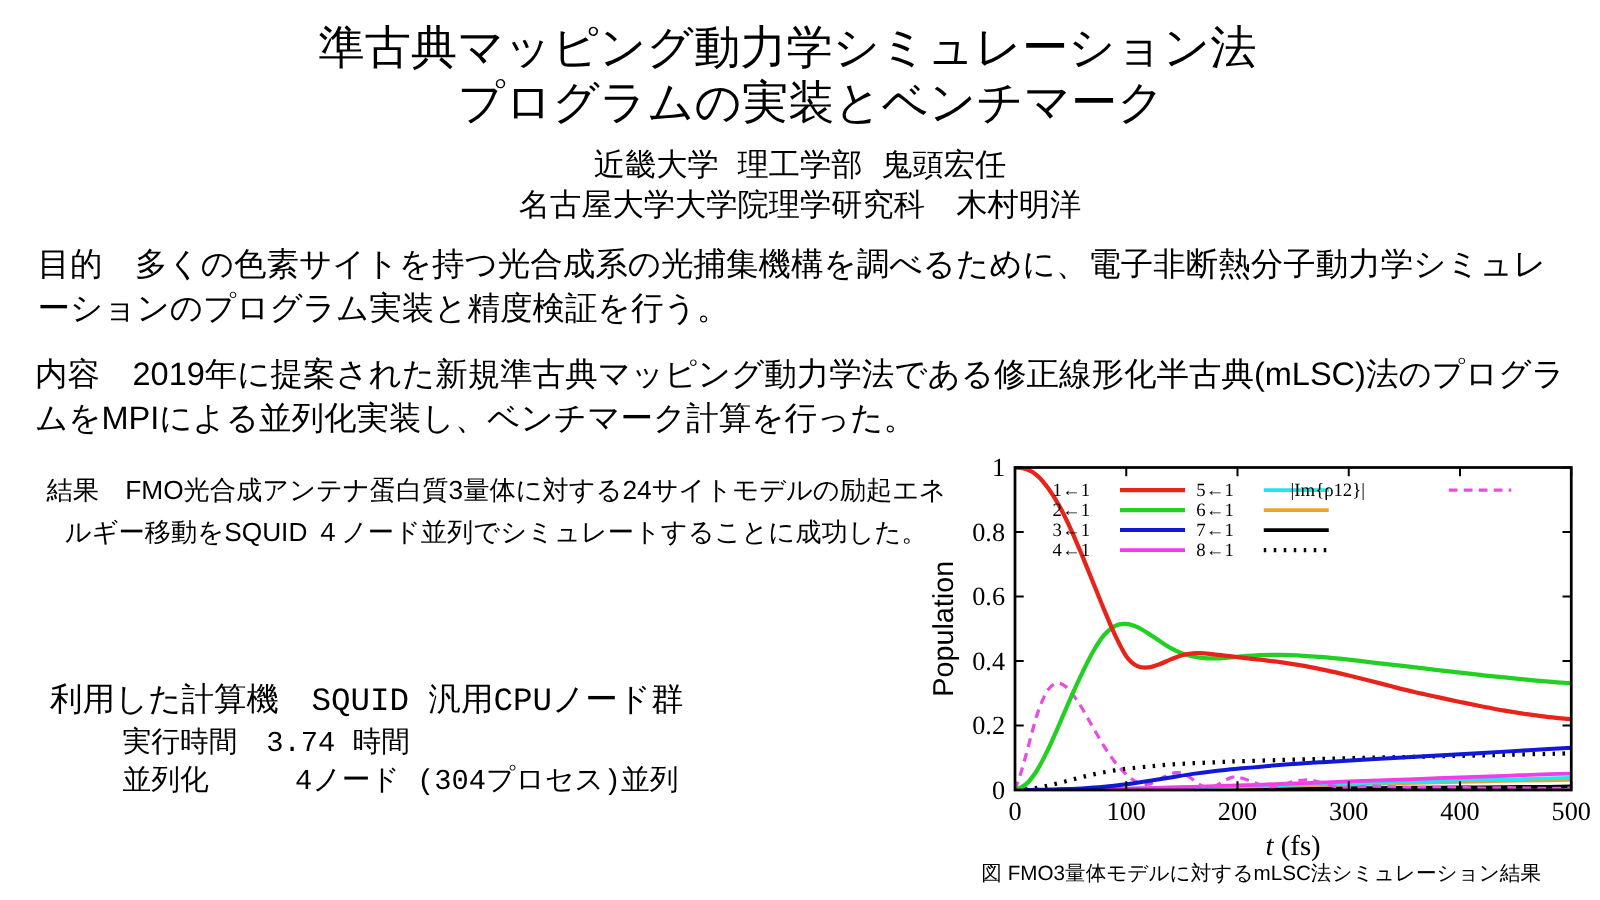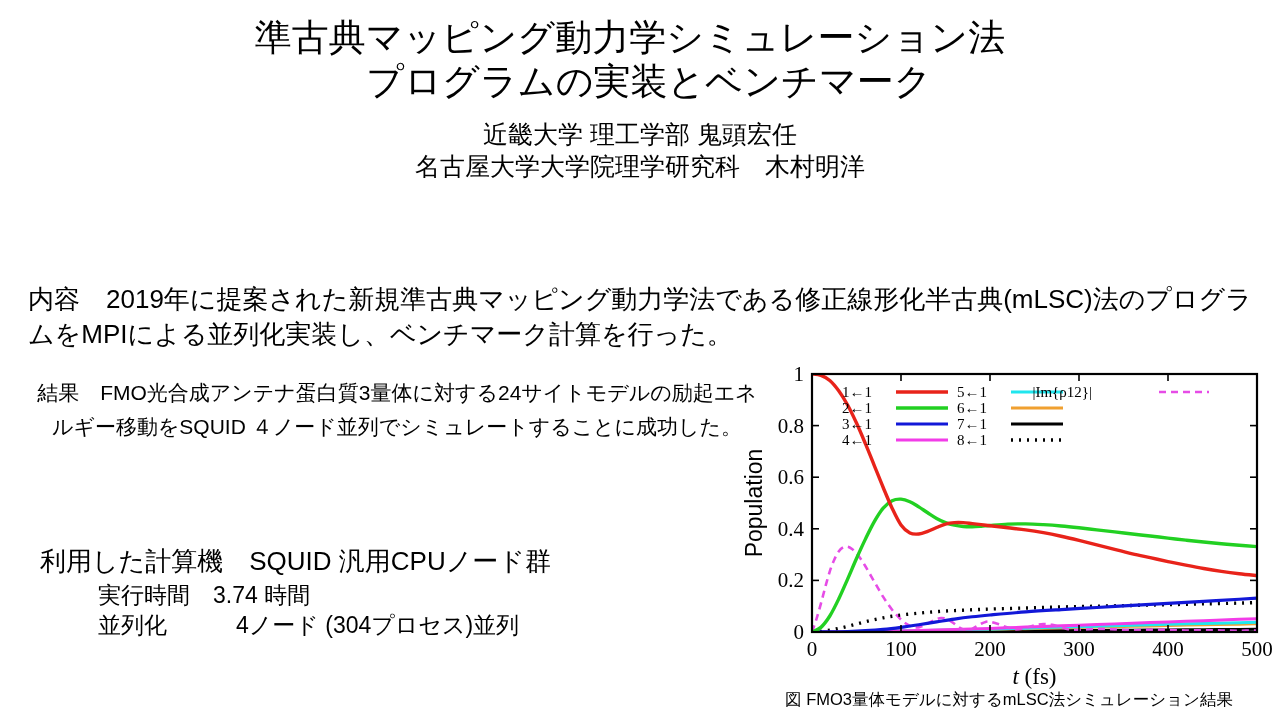--- a/index.html
+++ b/index.html
@@ -11,30 +11,30 @@
   .slide{position:absolute;inset:0;}
 
   
   .title{
     position:absolute;left:0;top:16px;width:1260px;text-align:center;
     font-size:37px;line-height:1.18;font-weight:400;letter-spacing:0px;
   }
   .title .l2{display:block;padding-left:38px;}
   .authors{
     position:absolute;left:0;top:118px;width:1280px;text-align:center;
-    font-size:25px;line-height:1.28;
+    font-size:25px;line-height:1.28;font-family:Liberation Mono, monospace;
   }
 
   
   .para{position:absolute;font-size:26px;line-height:1.34;}
   #p-purpose{left:30px;top:194px;width:1230px;}
   #p-content{left:28px;top:282px;width:1235px;}
 
   #p-result{position:absolute;left:32px;top:376px;width:730px;font-size:21px;line-height:1.62;text-align:center;}
-  #p-machine{position:absolute;left:40px;top:548px;width:720px;font-size:26px;line-height:1.0;}
+  #p-machine{position:absolute;left:40px;top:548px;width:720px;font-size:26px;line-height:1.0;font-family:Liberation Mono, monospace;}
   .machine-head{display:block;margin-bottom:6px;}
   .machine-sub{display:block;font-size:23px;line-height:1.32;padding-left:58px;}
 
   
   #figure{position:absolute;left:744px;top:360px;width:530px;height:352px;}
   .fig-caption{
     position:absolute;left:0;bottom:2px;width:530px;text-align:center;
     font-size:16.5px;line-height:1.2;
   }
   svg{display:block;}
@@ -47,20 +47,21 @@
   <div class="title">
     <span>準古典マッピング動力学シミュレーション法</span>
     <span class="l2">プログラムの実装とベンチマーク</span>
   </div>
 
   <div class="authors">
     <div>近畿大学 理工学部 鬼頭宏任</div>
     <div>名古屋大学大学院理学研究科　木村明洋</div>
   </div>
 
+  <div class="para" id="p-purpose">目的　多くの色素サイトを持つ光合成系の光捕集機構を調べるために、電子非断熱分子動力学シミュレーションのプログラム実装と精度検証を行う。</div>
 
   <div class="para" id="p-content">内容　2019年に提案された新規準古典マッピング動力学法である修正線形化半古典(mLSC)法のプログラムをMPIによる並列化実装し、ベンチマーク計算を行った。</div>
 
   <div id="p-result">結果　FMO光合成アンテナ蛋白質3量体に対する24サイトモデルの励起エネルギー移動をSQUID ４ノード並列でシミュレートすることに成功した。</div>
 
   <div id="p-machine">
     <span class="machine-head">利用した計算機　SQUID 汎用CPUノード群</span>
     <span class="machine-sub">実行時間　3.74 時間</span>
     <span class="machine-sub">並列化　　　4ノード (304プロセス)並列</span>
   </div>

